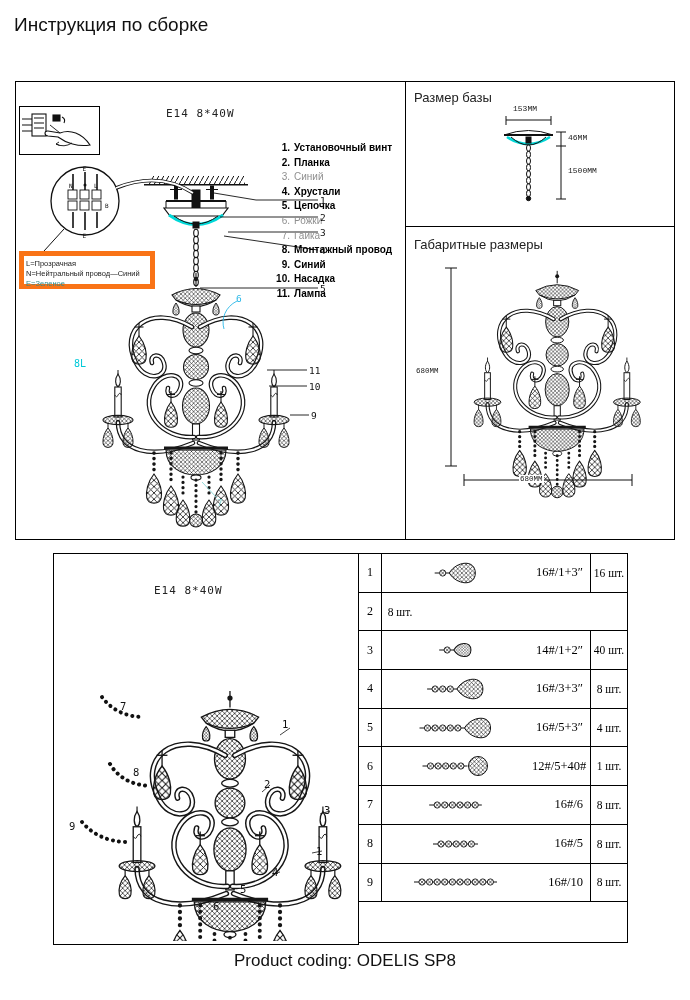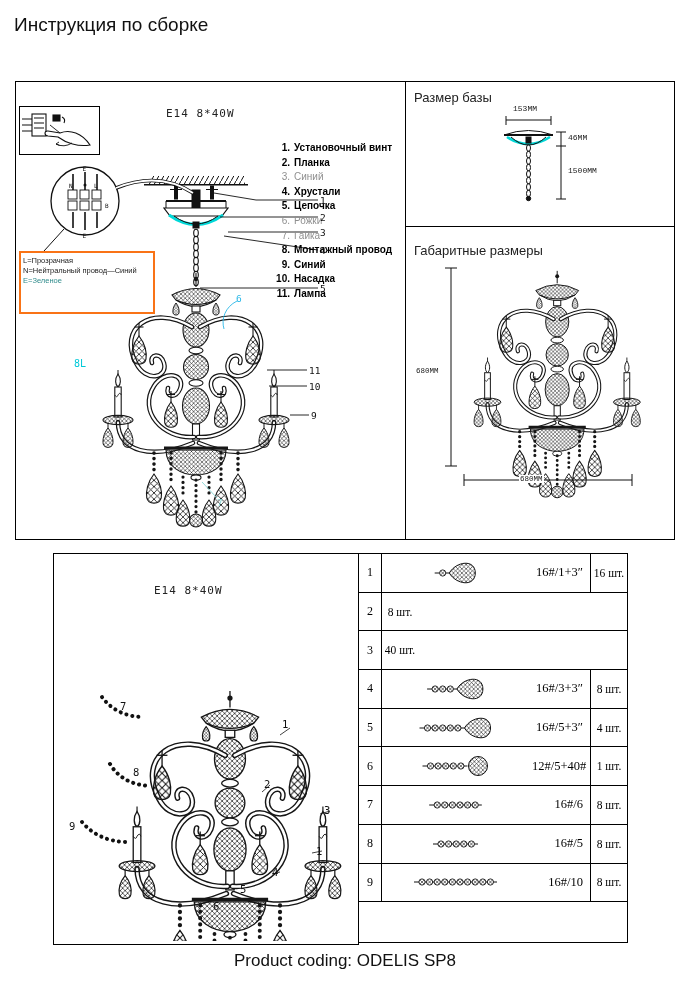--- a/index.html
+++ b/index.html
@@ -9,21 +9,21 @@
   .mono{font-family:"DejaVu Sans Mono",monospace;}
   #doc-title{left:14px;top:14px;font-size:19px;color:#111;}
   
   #top-section{left:15px;top:81px;width:658px;height:457px;border:1.5px solid #000;display:flex;}
   #main-panel{position:relative;width:389px;height:100%;border-right:1.5px solid #000;}
   #right-col{position:relative;flex:1;height:100%;}
   #base-panel{position:relative;width:100%;height:145px;border-bottom:1.5px solid #000;box-sizing:border-box;}
   #overall-panel{position:relative;width:100%;height:312px;}
   .panel-title{font-size:13px;color:#222;}
   #inset-box{left:3px;top:24px;width:79px;height:47px;border:1.5px solid #000;}
-  #legend-box{left:3px;top:169px;width:136px;height:63px;border:2px solid #f97316;font-size:7.5px;
+  #legend-box{left:3px;top:169px;width:136px;height:38px;border:5px solid #f97316;font-size:7.5px;
               line-height:1.35;padding:3px 2px;box-sizing:border-box;color:#222;}
   #legend-box .lg3{color:#2e8b8b;}
   .lampspec{font-size:11px;letter-spacing:1px;color:#222;}
   #parts-list{left:252px;top:59px;width:136px;}
   .pl-item{display:flex;font-size:10px;font-weight:bold;height:14.6px;line-height:14.6px;color:#000;}
   .pl-item .pn{width:22px;text-align:right;padding-right:4px;flex:none;}
   .pl-item.muted{color:#8f8f8f;font-weight:normal;}
   .callout{font-family:"DejaVu Sans Mono",monospace;font-size:9.5px;color:#111;}
   .callout.cyan{color:#00c9d8;font-weight:normal;}
   .callout.blue{color:#2ab8e8;}
@@ -352,21 +352,21 @@
             <line x1="150" y1="64" x2="160" y2="64"></line>
             <line x1="150" y1="117" x2="160" y2="117"></line>
           </g>
         </svg>
         <div class="abs dim-label" style="left:106px;top:22px">153MM</div>
         <div class="abs dim-label" style="left:161px;top:51px">46MM</div>
         <div class="abs dim-label" style="left:161px;top:84px">1500MM</div>
       </div>
 
       <div id="overall-panel">
-        <div class="abs panel-title" style="left:8px;top:16px">Габаритные размеры</div>
+        <div class="abs panel-title" style="left:8px;top:10px">Габаритные размеры</div>
         <svg class="abs" style="left:0;top:0" width="268" height="310" viewBox="0 0 268 310">
           <use href="#chandelier" transform="translate(44,36) scale(0.8)"></use>
           <g stroke="#111" stroke-width="1" fill="none">
             <line x1="45" y1="41" x2="45" y2="239"></line>
             <line x1="39" y1="41" x2="51" y2="41"></line>
             <line x1="39" y1="239" x2="51" y2="239"></line>
             <line x1="58" y1="253" x2="226" y2="253"></line>
             <line x1="58" y1="247" x2="58" y2="259"></line>
             <line x1="226" y1="247" x2="226" y2="259"></line>
           </g>
@@ -422,20 +422,32 @@
         <span class="t-spec">16#/1+3″</span>
         </div>
       <div class="t-qty">16 шт.</div>
     </div>
     <div class="t-row">
       <div class="t-num">2</div>
       <div class="t-qty">8 шт.</div>
     </div>
     <div class="t-row">
       <div class="t-num">3</div>
+      <div class="t-main">
+          <div class="t-icon">
+            <svg width="150" height="34" viewBox="0 0 150 34">
+              <line x1="57.2" y1="17" x2="71.8" y2="17" stroke="#111" stroke-width="1"></line>
+              <circle cx="65.2" cy="17" r="3.1" fill="#fff" stroke="#111" stroke-width="0.9"></circle>
+              <line x1="63.2" y1="15" x2="67.2" y2="19" stroke="#111" stroke-width="0.6"></line>
+              <line x1="63.2" y1="19" x2="67.2" y2="15" stroke="#111" stroke-width="0.6"></line>
+              <path transform="translate(71.8,17) scale(0.66)" d="M0,0 C7,-12 26,-14 26,0 C26,14 7,12 0,0 Z" fill="url(#xh)" stroke="#111" stroke-width="1.52"></path>
+            </svg>
+          </div>
+        <span class="t-spec">14#/1+2″</span>
+        </div>
       <div class="t-qty">40 шт.</div>
     </div>
     <div class="t-row">
       <div class="t-num">4</div>
       <div class="t-main">
           <div class="t-icon">
             <svg width="150" height="34" viewBox="0 0 150 34">
               <line x1="45.1" y1="17" x2="74.9" y2="17" stroke="#111" stroke-width="1"></line>
               <circle cx="53.1" cy="17" r="3.1" fill="#fff" stroke="#111" stroke-width="0.9"></circle>
               <line x1="51.1" y1="15" x2="55.1" y2="19" stroke="#111" stroke-width="0.6"></line>

